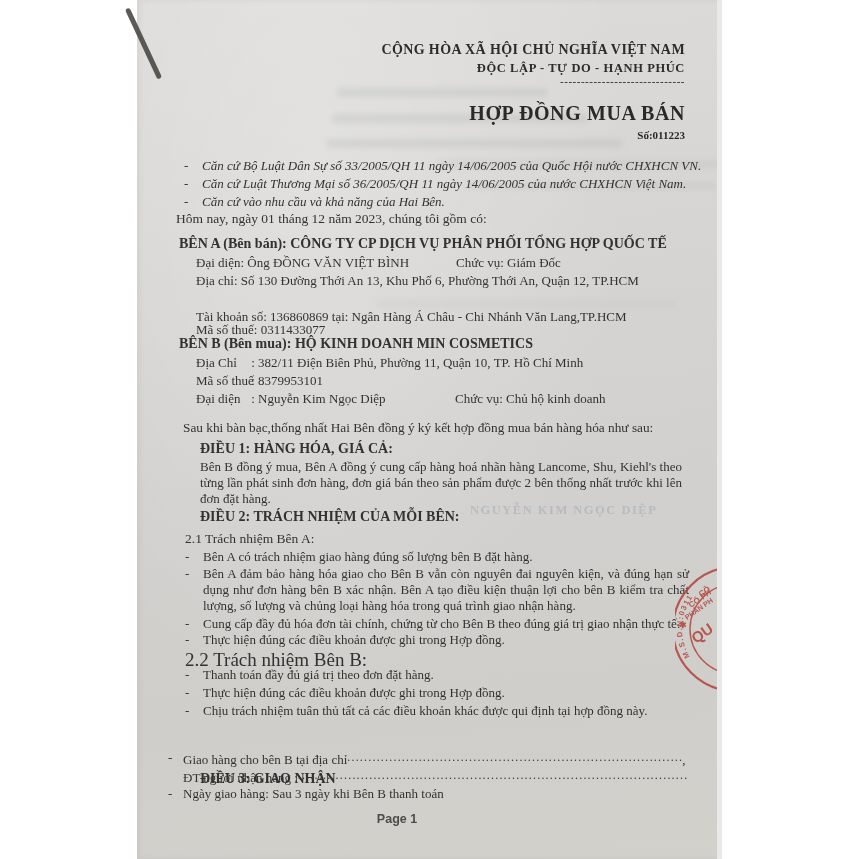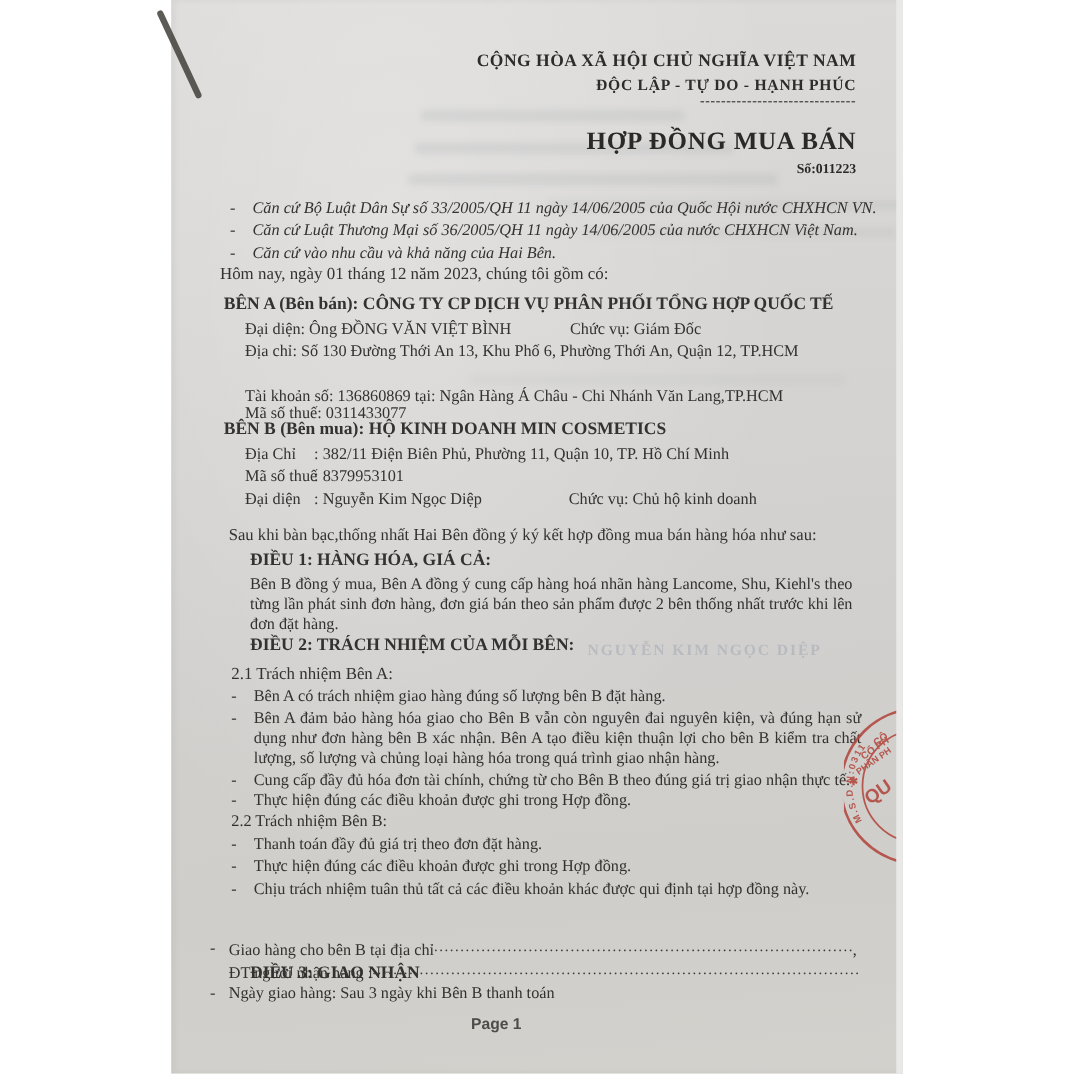--- a/index.html
+++ b/index.html
@@ -58,21 +58,21 @@
   
   .pen-mark {
     position:absolute; left:141px; top:5px; width:5px; height:77px;
     background:#45443f; border-radius:3px; transform:rotate(-25deg); opacity:0.88;
   }
 
   
   .ghost-name {
     position:absolute; left:333px; top:503px;
     font-weight:bold; font-size:12.5px; letter-spacing:1.5px;
-    color:#a7adb6; opacity:0.6; filter:blur(0.6px); white-space:nowrap;margin-top:10px;
+    color:#a7adb6; opacity:0.6; filter:blur(0.6px); white-space:nowrap;
   }
   .smudge { position:absolute; background:rgba(160,165,172,0.20); filter:blur(2.5px); border-radius:3px; }
   .sm1 { left:200px; top:88px;  width:210px; height:9px; }
   .sm2 { left:195px; top:114px; width:255px; height:9px; }
   .sm3 { left:190px; top:139px; width:295px; height:9px; }
   .sm4 { left:300px; top:160px; width:290px; height:8px; opacity:0.8; }
   .sm5 { left:330px; top:182px; width:250px; height:8px; opacity:0.7; }
   .sm6 { left:240px; top:300px; width:300px; height:8px; opacity:0.5; }
 
   
@@ -162,21 +162,21 @@
   </div>
   <div class="ln bullet" style="left:66px; top:616px;">
     <span class="mark">-</span>
     <span>Cung cấp đầy đủ hóa đơn tài chính, chứng từ cho Bên B theo đúng giá trị giao nhận thực tế.</span>
   </div>
   <div class="ln bullet" style="left:66px; top:632px;">
     <span class="mark">-</span>
     <span>Thực hiện đúng các điều khoản được ghi trong Hợp đồng.</span>
   </div>
 
-  <div class="ln u" style="left:48px; top:649px; font-size:13px;">2.2 Trách nhiệm Bên B:</div>
+  <div class="ln u" style="left:48px; top:649px; font-size:19px;">2.2 Trách nhiệm Bên B:</div>
   <div class="ln bullet" style="left:66px; top:667px;">
     <span class="mark">-</span>
     <span>Thanh toán đầy đủ giá trị theo đơn đặt hàng.</span>
   </div>
   <div class="ln bullet" style="left:66px; top:685px;">
     <span class="mark">-</span>
     <span>Thực hiện đúng các điều khoản được ghi trong Hợp đồng.</span>
   </div>
   <div class="ln bullet" style="left:66px; top:703px;">
     <span class="mark">-</span>

